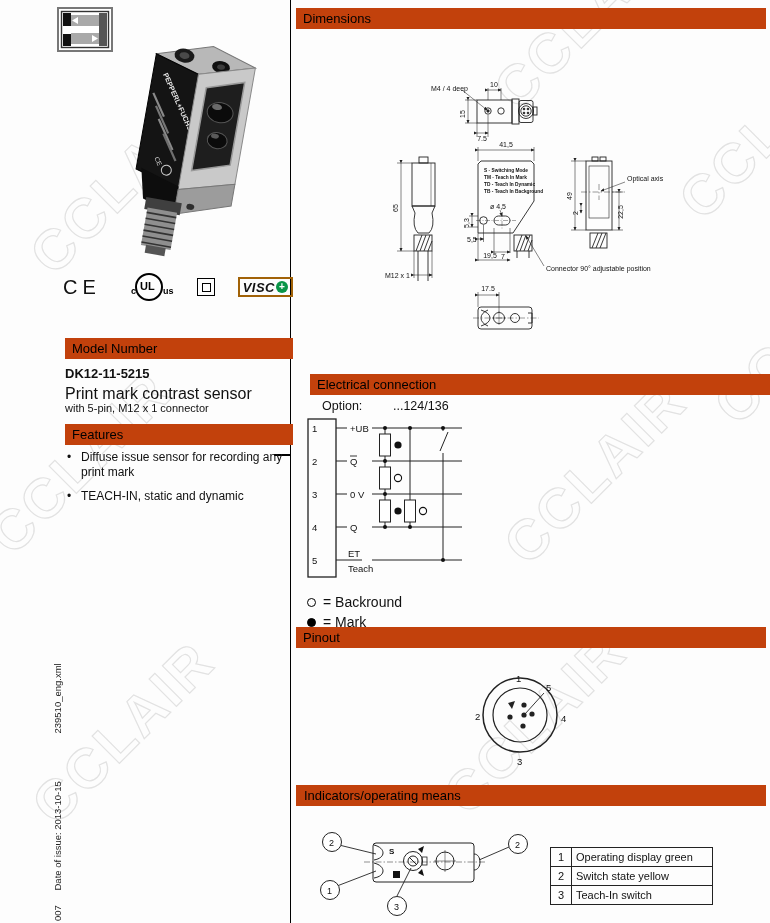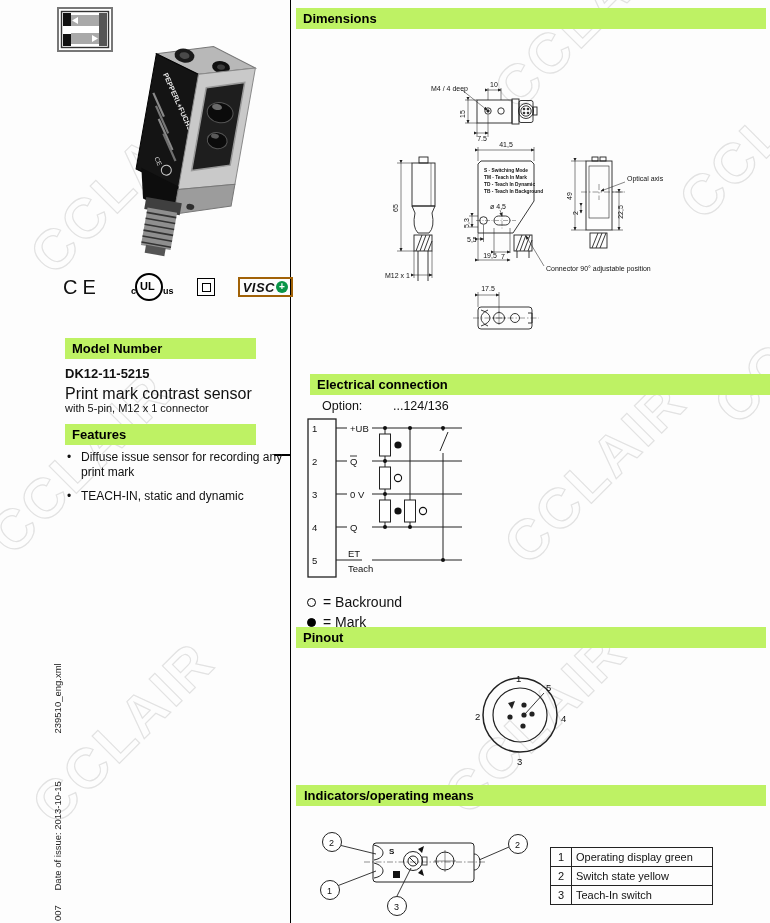--- a/index.html
+++ b/index.html
@@ -6,23 +6,23 @@
   .page{position:relative;width:770px;height:923px;background:#fdfdfd;overflow:hidden;
         font-family:"Liberation Sans",sans-serif;color:#111;}
   
   .wm{position:absolute;font-size:56px;font-weight:bold;letter-spacing:3px;
       transform:rotate(-45deg);color:transparent;-webkit-text-stroke:1.2px #d9d9d9;
       opacity:.75;pointer-events:none;white-space:nowrap;}
   
   .divider{position:absolute;left:290px;top:0;width:1px;height:923px;background:#000;}
   .foldtick{position:absolute;left:274px;top:454px;width:16px;height:2px;background:#000;}
   
-  .bar{position:absolute;background:#bef264;color:#000;font-weight:bold;font-size:13px;
+  .bar{position:absolute;background:#c2410c;color:#000;font-weight:normal;font-size:13px;
        padding:3px 0 3px 7px;box-sizing:border-box;}
-  .bar-left{left:65px;width:191px;}
+  .bar-left{left:65px;width:228px;}
   .bar-right{left:296px;width:470px;}
   
   .modelnum{position:absolute;left:65px;top:366px;font-size:13px;font-weight:bold;}
   .desc{position:absolute;left:65px;top:385px;font-size:16px;}
   .sub{position:absolute;left:65px;top:402px;font-size:11px;}
   ul.feat{position:absolute;left:65px;top:450px;width:228px;margin:0;padding:0;list-style:none;}
   ul.feat li{font-size:12px;line-height:1.25;margin-bottom:9px;padding-left:16px;position:relative;}
   ul.feat li:before{content:"•";position:absolute;left:2px;top:0;}
   
   .certs{position:absolute;left:63px;top:268px;width:230px;height:38px;display:flex;

